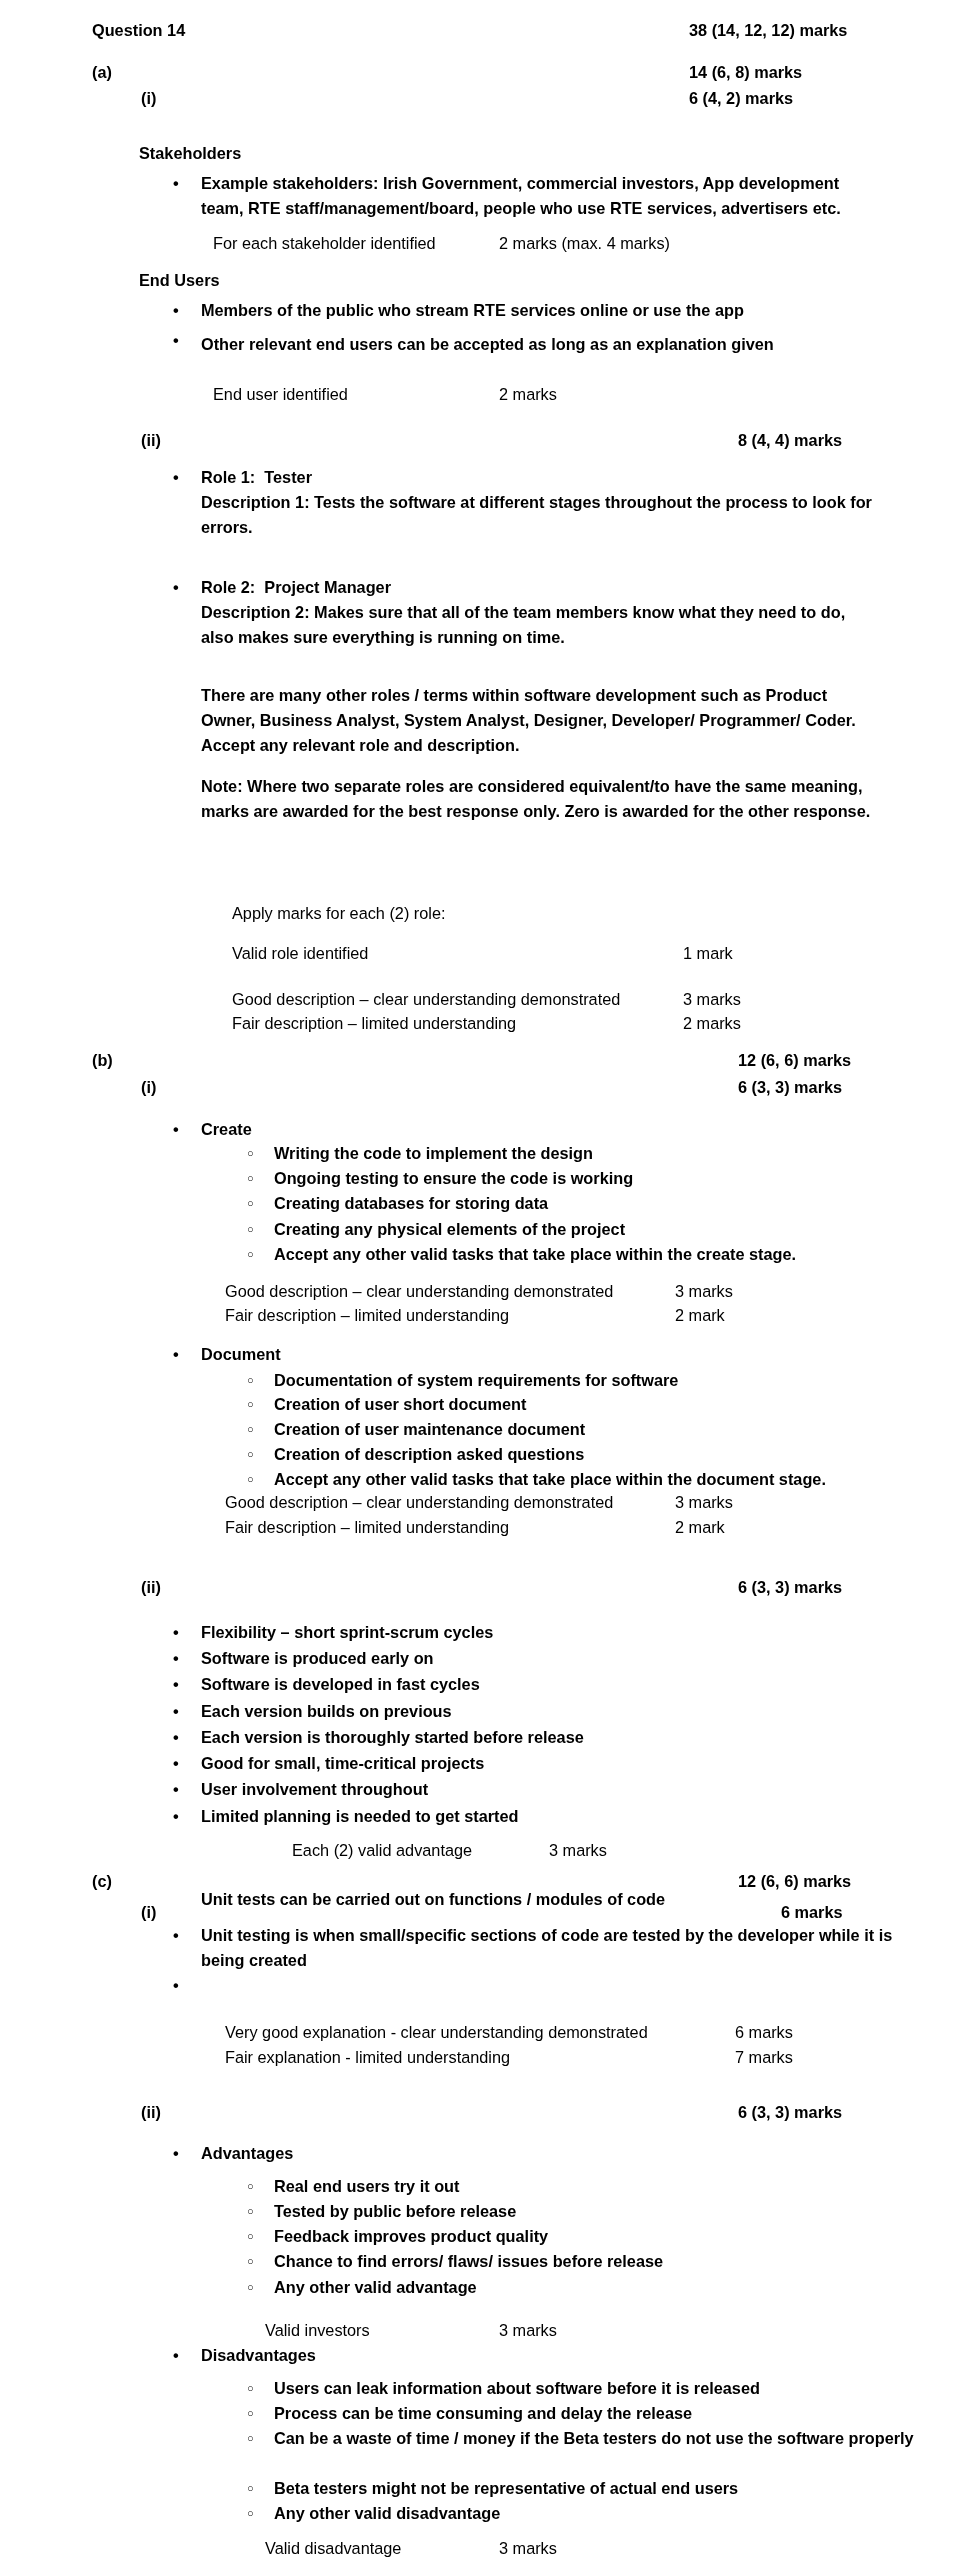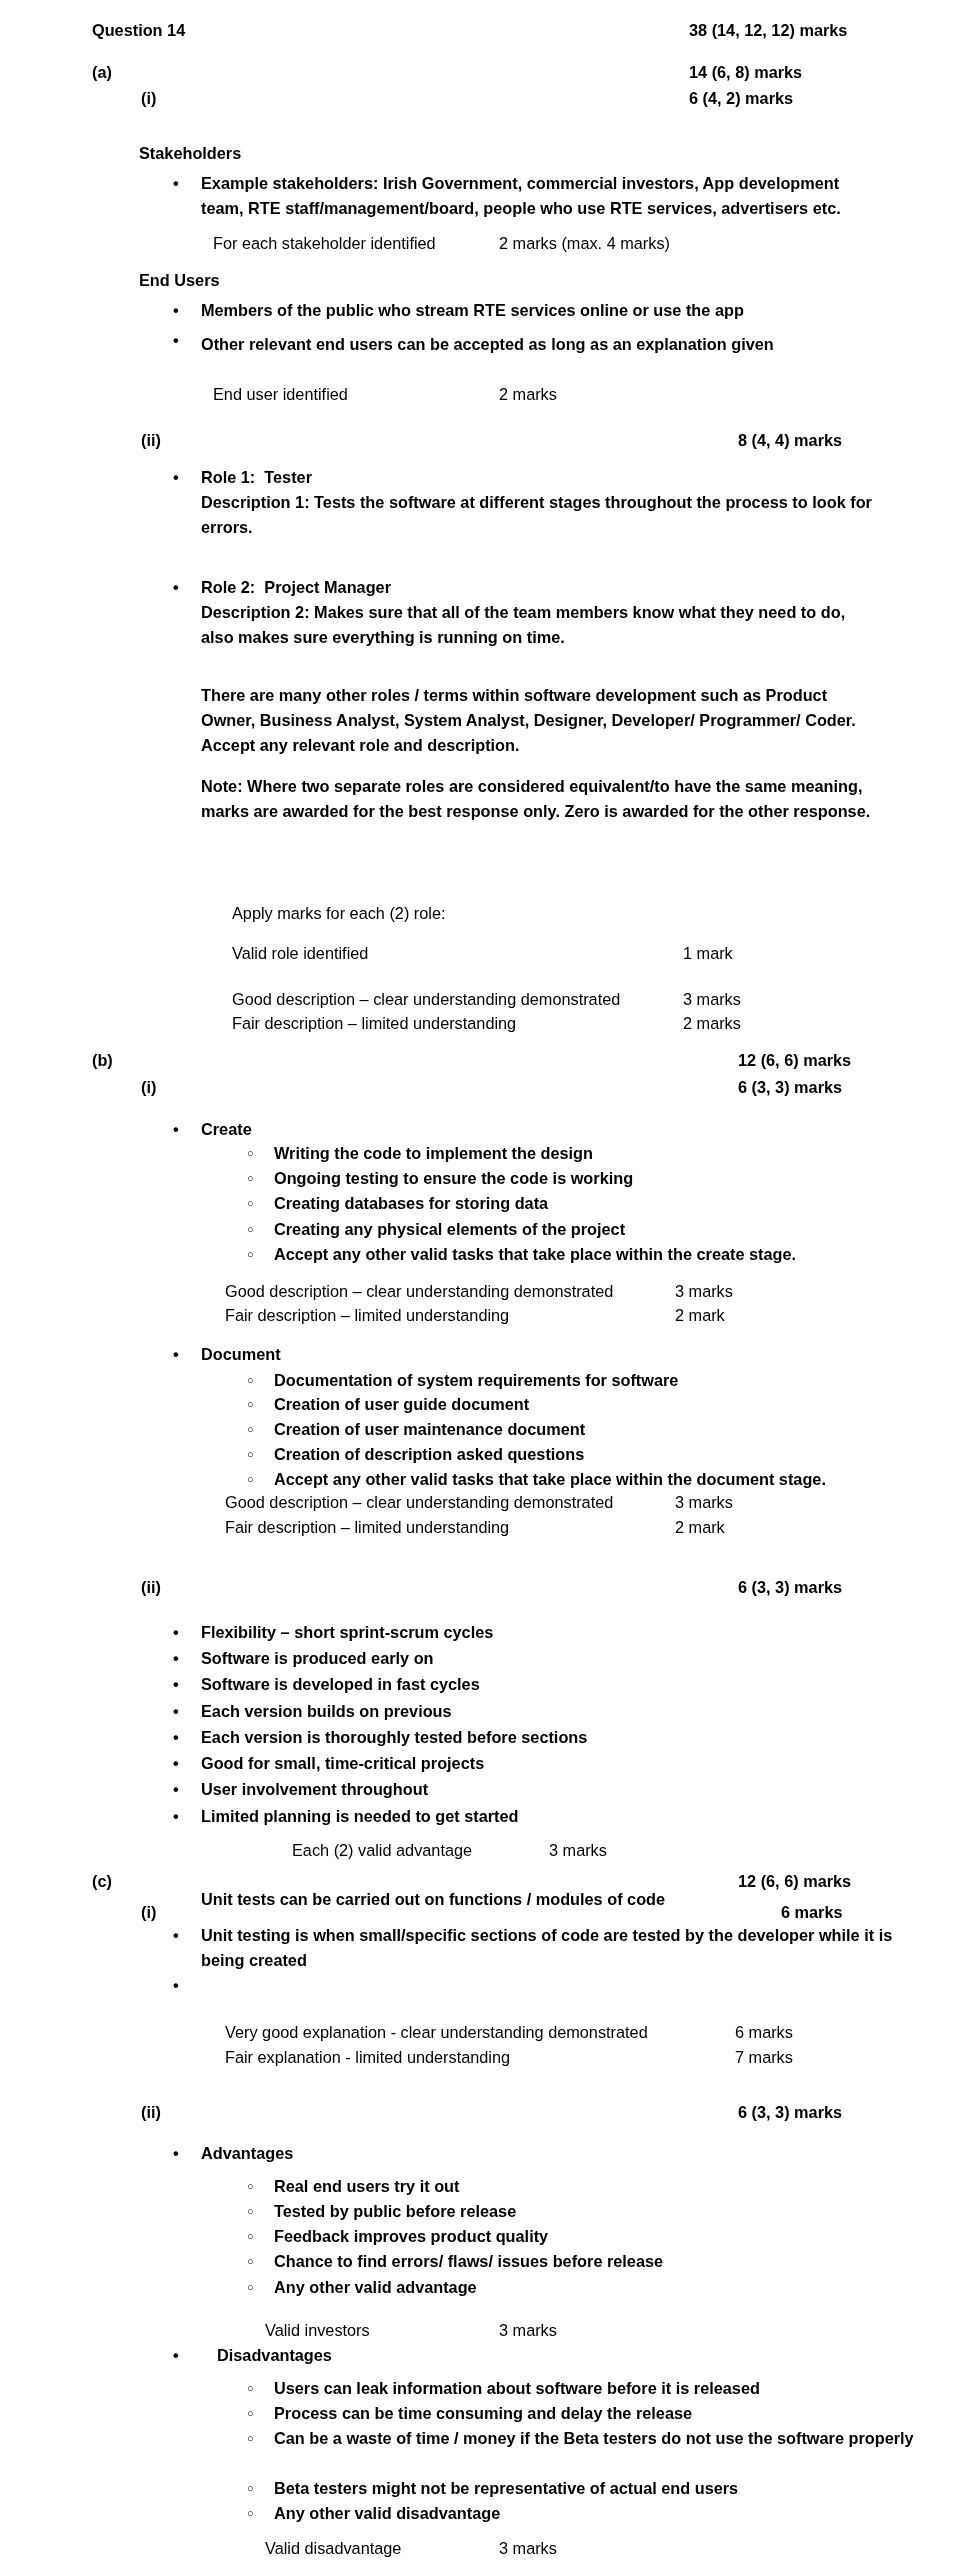--- a/index.html
+++ b/index.html
@@ -90,21 +90,21 @@
 <div class="abs" style="left:675px;top:1279px">3 marks</div>
 <div class="abs" style="left:225px;top:1303px">Fair description – limited understanding</div>
 <div class="abs" style="left:675px;top:1303px">2 mark</div>
 
 <div class="abs b" style="left:173px;top:1342px">•</div>
 <div class="abs b" style="left:201px;top:1342px">Document</div>
 
 <div class="abs b circ" style="left:247px;top:1368px">○</div>
 <div class="abs b" style="left:274px;top:1368px;max-width:683px">Documentation of system requirements for software</div>
 <div class="abs b circ" style="left:247px;top:1392px">○</div>
-<div class="abs b" style="left:274px;top:1392px;max-width:683px">Creation of user guide document</div>
+<div class="abs b" style="left:274px;top:1392px;max-width:683px">Creation of user short document</div>
 <div class="abs b circ" style="left:247px;top:1417px">○</div>
 <div class="abs b" style="left:274px;top:1417px;max-width:683px">Creation of user maintenance document</div>
 <div class="abs b circ" style="left:247px;top:1442px">○</div>
 <div class="abs b" style="left:274px;top:1442px;max-width:683px">Creation of description asked questions</div>
 <div class="abs b circ" style="left:247px;top:1467px">○</div>
 <div class="abs b" style="left:274px;top:1467px;max-width:683px">Accept any other valid tasks that take place within the document stage.</div>
 
 <div class="abs" style="left:225px;top:1490px">Good description – clear understanding demonstrated</div>
 <div class="abs" style="left:675px;top:1490px">3 marks</div>
 <div class="abs" style="left:225px;top:1515px">Fair description – limited understanding</div>
@@ -115,21 +115,21 @@
 
 <div class="abs b" style="left:173px;top:1620px">•</div>
 <div class="abs b" style="left:201px;top:1620px;max-width:709px">Flexibility – short sprint-scrum cycles</div>
 <div class="abs b" style="left:173px;top:1646px">•</div>
 <div class="abs b" style="left:201px;top:1646px;max-width:709px">Software is produced early on</div>
 <div class="abs b" style="left:173px;top:1672px">•</div>
 <div class="abs b" style="left:201px;top:1672px;max-width:709px">Software is developed in fast cycles</div>
 <div class="abs b" style="left:173px;top:1699px">•</div>
 <div class="abs b" style="left:201px;top:1699px;max-width:709px">Each version builds on previous</div>
 <div class="abs b" style="left:173px;top:1725px">•</div>
-<div class="abs b" style="left:201px;top:1725px;max-width:709px">Each version is thoroughly tested before sections</div>
+<div class="abs b" style="left:201px;top:1725px;max-width:709px">Each version is thoroughly started before release</div>
 <div class="abs b" style="left:173px;top:1751px">•</div>
 <div class="abs b" style="left:201px;top:1751px;max-width:709px">Good for small, time-critical projects</div>
 <div class="abs b" style="left:173px;top:1777px">•</div>
 <div class="abs b" style="left:201px;top:1777px;max-width:709px">User involvement throughout</div>
 <div class="abs b" style="left:173px;top:1804px">•</div>
 <div class="abs b" style="left:201px;top:1804px;max-width:709px">Limited planning is needed to get started</div>
 
 <div class="abs" style="left:292px;top:1838px">Each (2) valid advantage</div>
 <div class="abs" style="left:549px;top:1838px">3 marks</div>
 
@@ -162,21 +162,21 @@
 <div class="abs b" style="left:274px;top:2224px;max-width:683px">Feedback improves product quality</div>
 <div class="abs b circ" style="left:247px;top:2249px">○</div>
 <div class="abs b" style="left:274px;top:2249px;max-width:683px">Chance to find errors/ flaws/ issues before release</div>
 <div class="abs b circ" style="left:247px;top:2275px">○</div>
 <div class="abs b" style="left:274px;top:2275px;max-width:683px">Any other valid advantage</div>
 
 <div class="abs" style="left:265px;top:2318px">Valid investors</div>
 <div class="abs" style="left:499px;top:2318px">3 marks</div>
 
 <div class="abs b" style="left:173px;top:2343px">•</div>
-<div class="abs b" style="left:217px;top:2343px">Disadvantages</div>
+<div class="abs b" style="left:201px;top:2343px">Disadvantages</div>
 
 <div class="abs b circ" style="left:247px;top:2376px">○</div>
 <div class="abs b" style="left:274px;top:2376px;max-width:683px">Users can leak information about software before it is released</div>
 <div class="abs b circ" style="left:247px;top:2401px">○</div>
 <div class="abs b" style="left:274px;top:2401px;max-width:683px">Process can be time consuming and delay the release</div>
 <div class="abs b circ" style="left:247px;top:2426px">○</div>
 <div class="abs b" style="left:274px;top:2426px;max-width:651px">Can be a waste of time / money if the Beta testers do not use the software properly</div>
 <div class="abs b circ" style="left:247px;top:2476px">○</div>
 <div class="abs b" style="left:274px;top:2476px;max-width:683px">Beta testers might not be representative of actual end users</div>
 <div class="abs b circ" style="left:247px;top:2501px">○</div>

